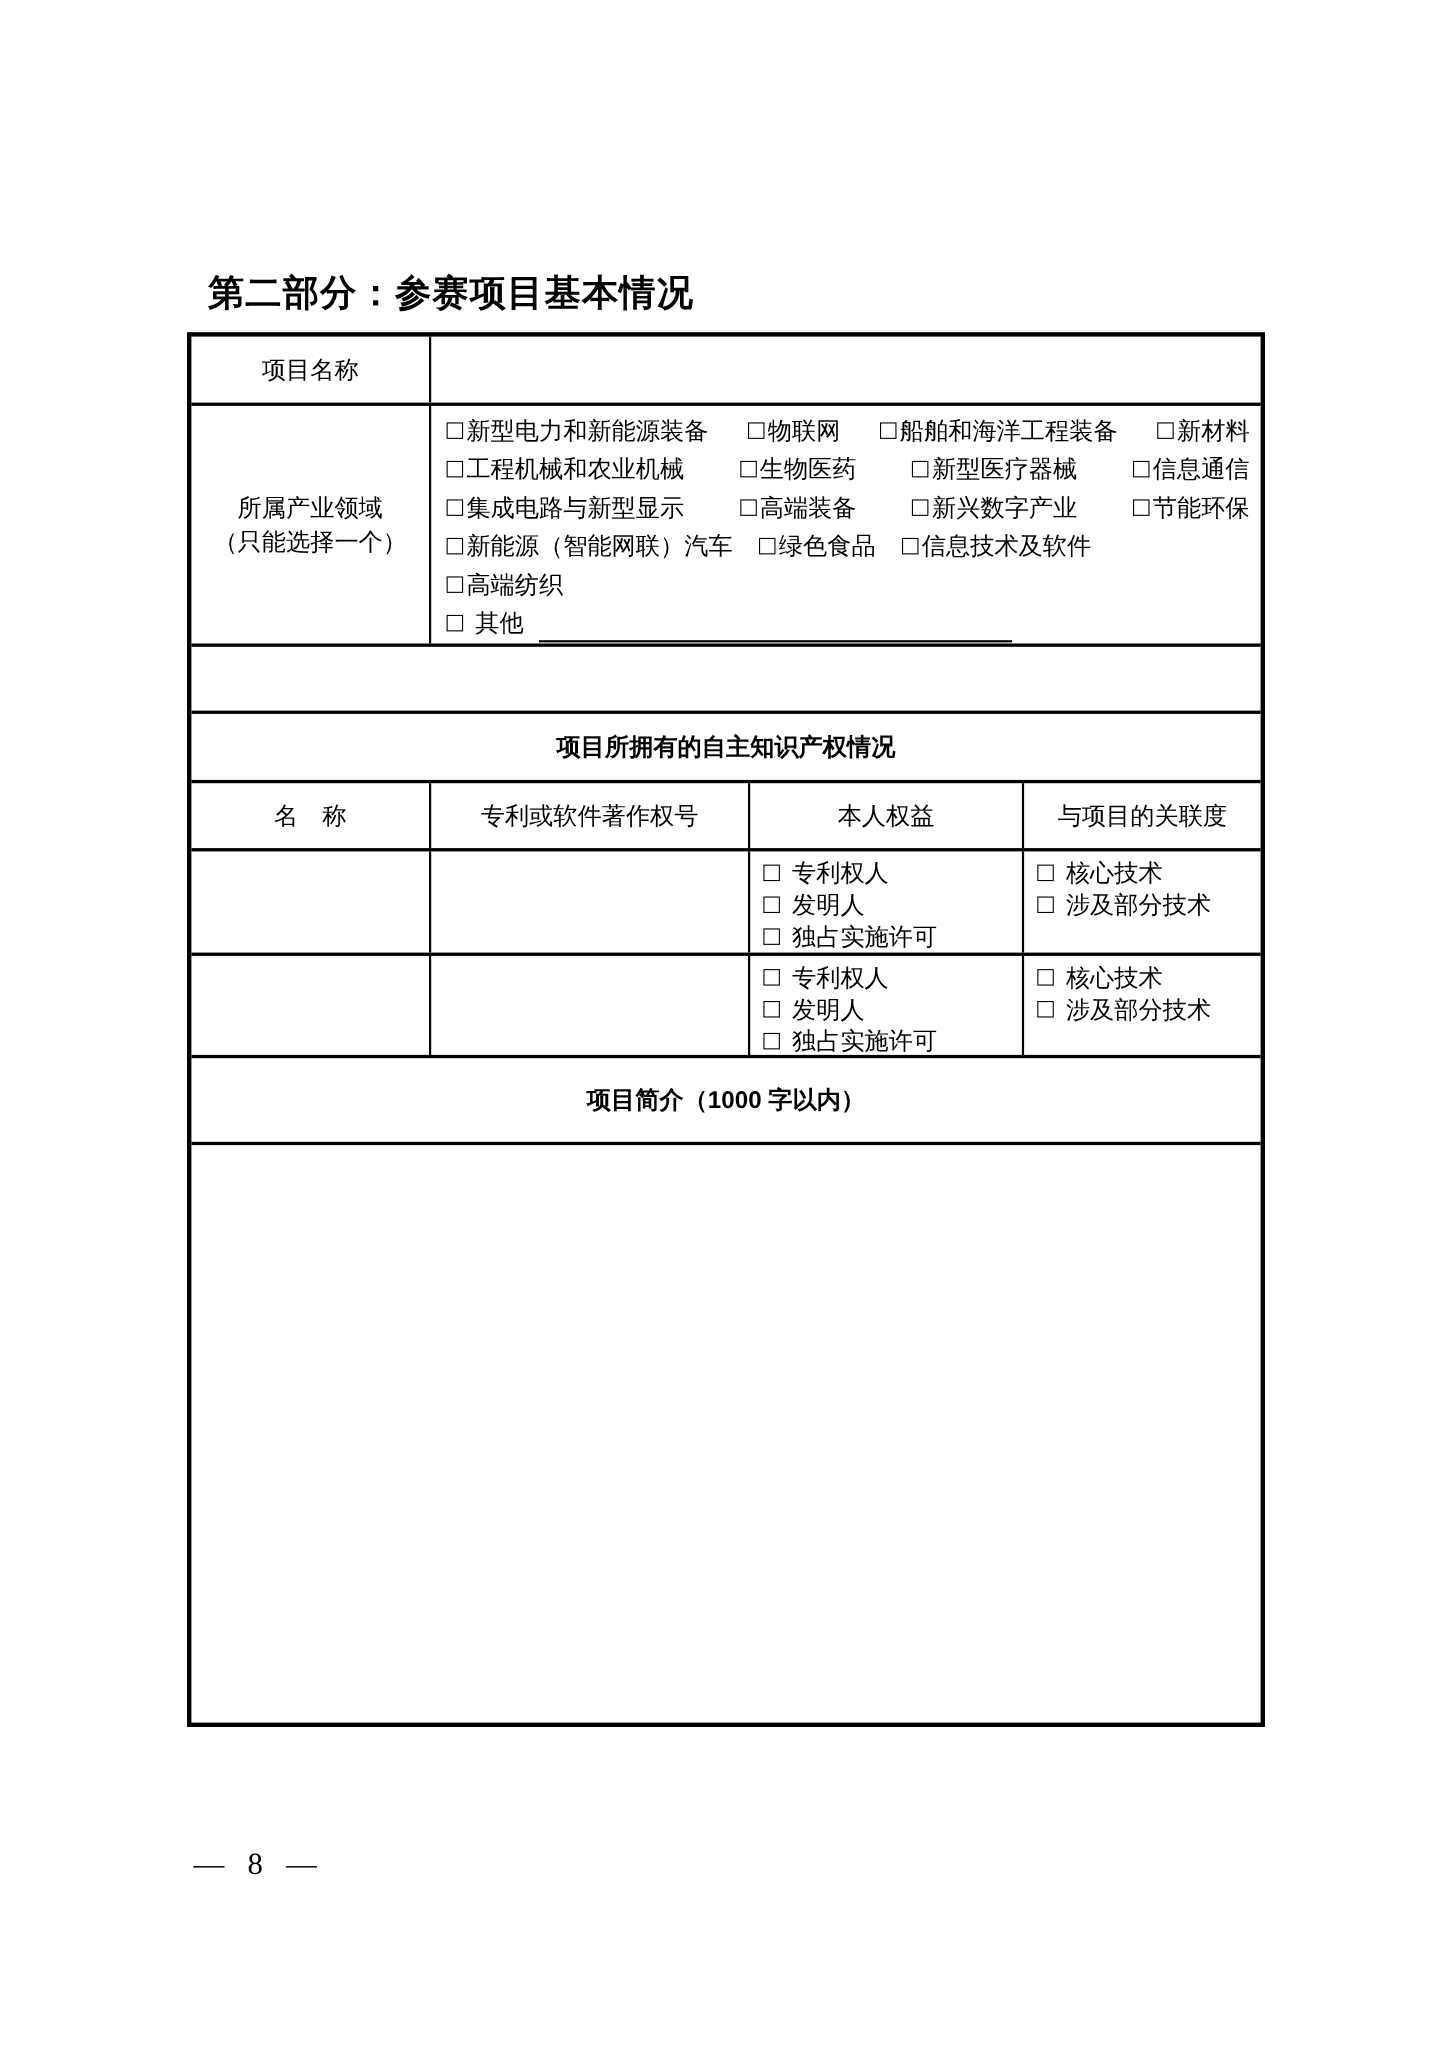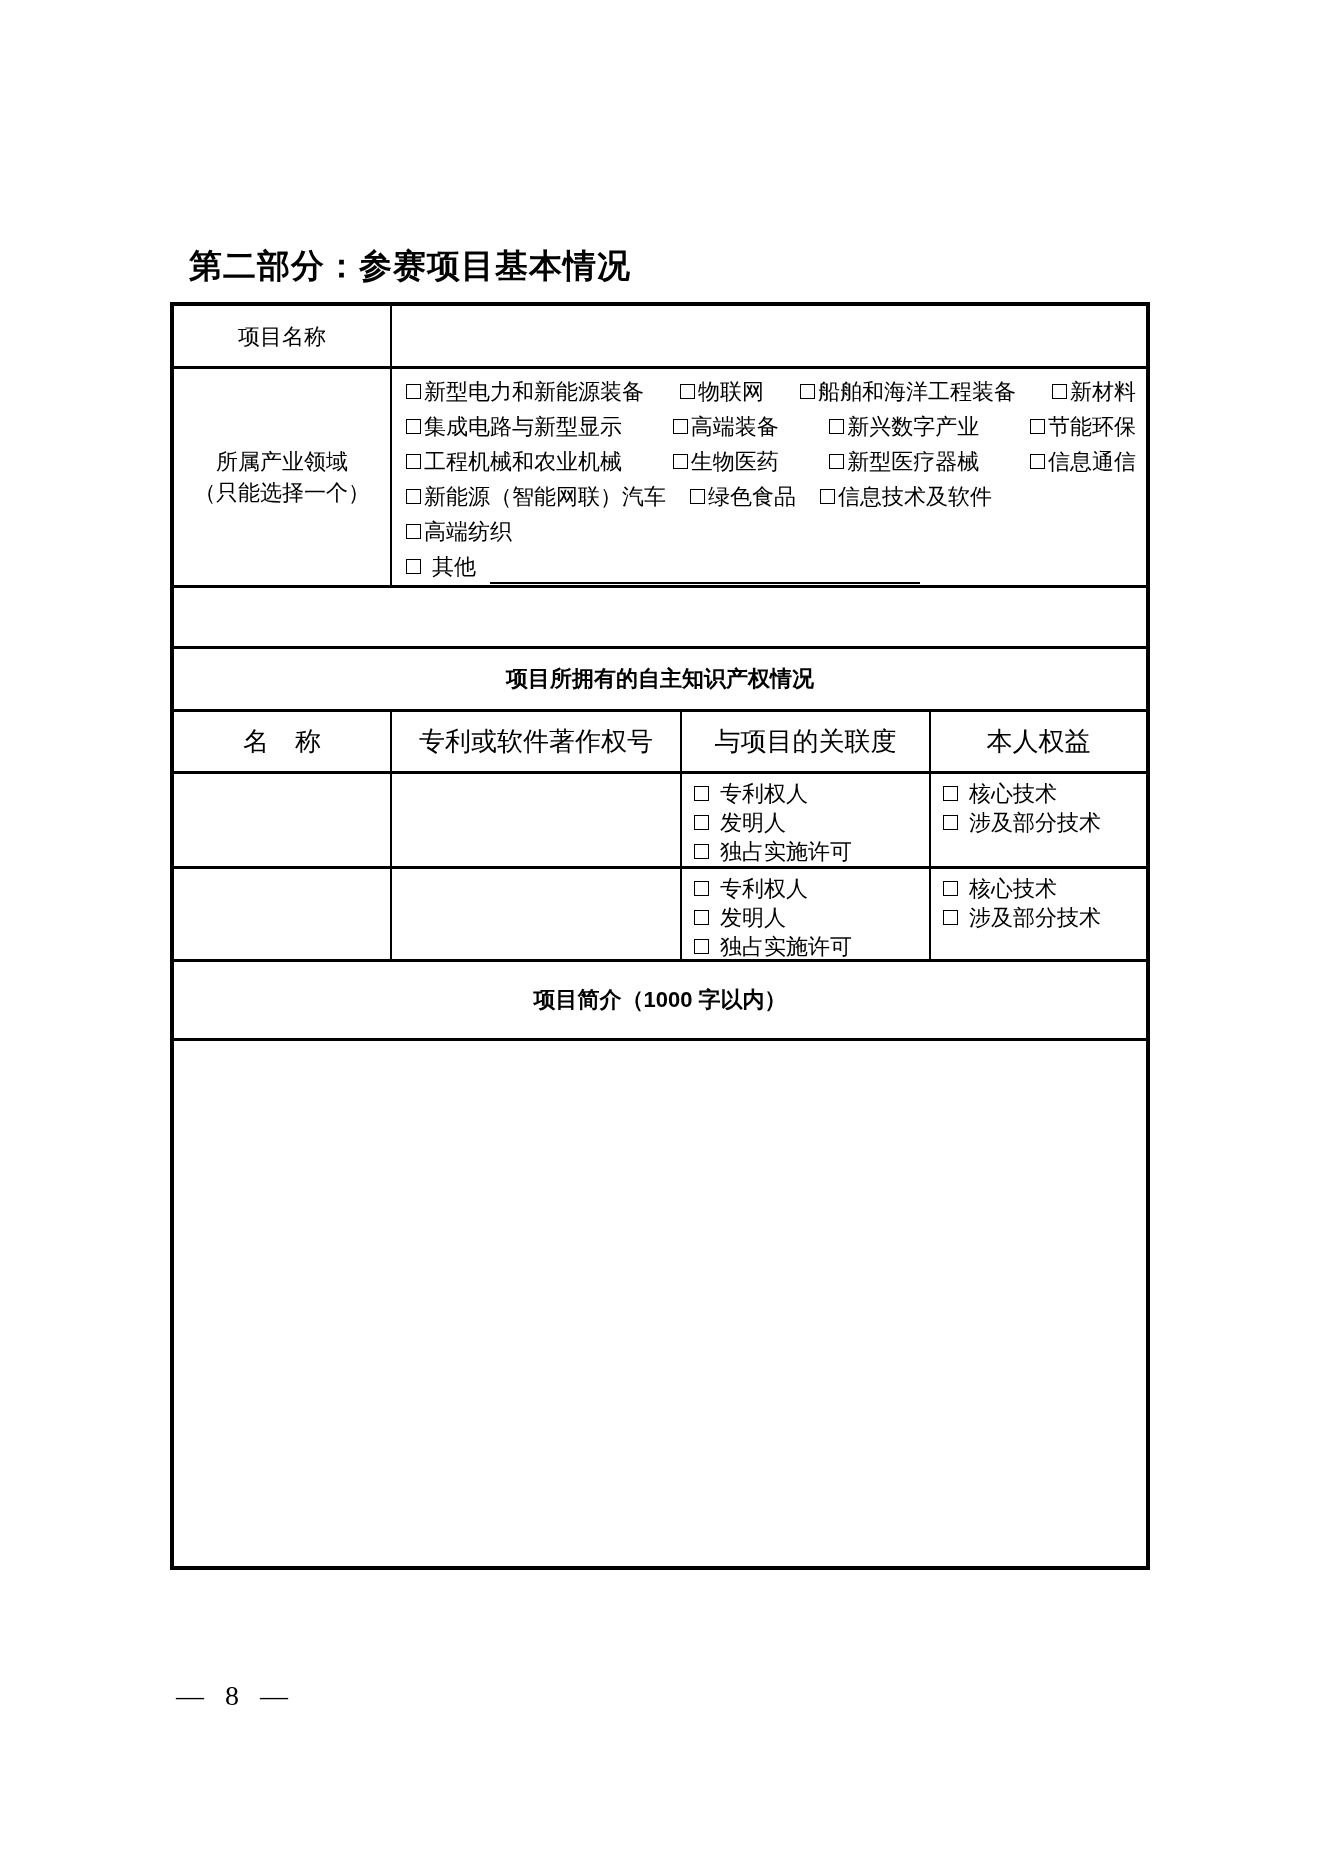--- a/index.html
+++ b/index.html
@@ -17,21 +17,21 @@
   .cols1{grid-template-columns:1fr;}
   .cell{box-sizing:border-box;border-right:2px solid #000;font-size:22px;position:relative;}
   .cell:last-child{border-right:none;}
   .h-r1{height:63px}.h-r2{height:219px}.h-r3{height:61px}.h-r4{height:63px}
   .h-r5{height:62px}.h-r6{height:95px}.h-r7{height:93px}.h-r8{height:79px}.h-r9{height:525px}
   .label-cell{display:flex;flex-direction:column;align-items:center;justify-content:center;
               text-align:center;line-height:31px;}
   .center-bold{display:flex;align-items:center;justify-content:center;
                font-family:"Liberation Sans","DejaVu Sans",sans-serif;
                font-weight:700;font-size:22px;}
-  .header-cell{display:flex;align-items:center;justify-content:center;font-size:26px;}
+  .header-cell{display:flex;align-items:center;justify-content:center;font-size:22px;}
   .options-cell{padding:5px 10px 0 14px;}
   .opt-line{display:flex;align-items:center;height:35px;white-space:nowrap;}
   .opt-line.justify{justify-content:space-between;}
   .opt-line.gapped{gap:24px;}
   .opt{display:inline-flex;align-items:center;}
   .cb{display:inline-block;width:15px;height:15px;border:1.5px solid #000;
       box-sizing:border-box;margin-right:3px;flex:none;background:#fff;}
   .opt.spaced .cb{margin-right:11px;}
   .underline-blank{display:inline-block;width:430px;height:26px;
                    border-bottom:2px solid #000;margin-left:14px;align-self:flex-end;}
@@ -75,51 +75,51 @@
               <span>船舶和海洋工程装备</span>
             </span>
           <span class="opt">
               <span class="cb"></span>
               <span>新材料</span>
             </span>
         </div>
         <div class="opt-line justify">
           <span class="opt">
               <span class="cb"></span>
+              <span>工程机械和农业机械</span>
+            </span>
+          <span class="opt">
+              <span class="cb"></span>
+              <span>生物医药</span>
+            </span>
+          <span class="opt">
+              <span class="cb"></span>
+              <span>新型医疗器械</span>
+            </span>
+          <span class="opt">
+              <span class="cb"></span>
+              <span>信息通信</span>
+            </span>
+        </div>
+        <div class="opt-line justify">
+          <span class="opt">
+              <span class="cb"></span>
               <span>集成电路与新型显示</span>
             </span>
           <span class="opt">
               <span class="cb"></span>
               <span>高端装备</span>
             </span>
           <span class="opt">
               <span class="cb"></span>
               <span>新兴数字产业</span>
             </span>
           <span class="opt">
               <span class="cb"></span>
               <span>节能环保</span>
-            </span>
-        </div>
-        <div class="opt-line justify">
-          <span class="opt">
-              <span class="cb"></span>
-              <span>工程机械和农业机械</span>
-            </span>
-          <span class="opt">
-              <span class="cb"></span>
-              <span>生物医药</span>
-            </span>
-          <span class="opt">
-              <span class="cb"></span>
-              <span>新型医疗器械</span>
-            </span>
-          <span class="opt">
-              <span class="cb"></span>
-              <span>信息通信</span>
             </span>
         </div>
         <div class="opt-line gapped">
           <span class="opt">
               <span class="cb"></span>
               <span>新能源（智能网联）汽车</span>
             </span>
           <span class="opt">
               <span class="cb"></span>
               <span>绿色食品</span>
@@ -149,22 +149,22 @@
       <div class="cell"></div>
     </div>
 
     <div class="row cols1 h-r4">
       <div class="cell center-bold">项目所拥有的自主知识产权情况</div>
     </div>
 
     <div class="row cols4 h-r5">
       <div class="cell header-cell">名　称</div>
       <div class="cell header-cell">专利或软件著作权号</div>
+      <div class="cell header-cell">本人权益</div>
       <div class="cell header-cell">与项目的关联度</div>
-      <div class="cell header-cell">本人权益</div>
     </div>
 
     <div class="row cols4 h-r6">
       <div class="cell"></div>
       <div class="cell"></div>
       <div class="cell ip-opts">
         <div class="ip-opt-line">
             <span class="cb"></span>
             <span>专利权人</span>
           </div>

